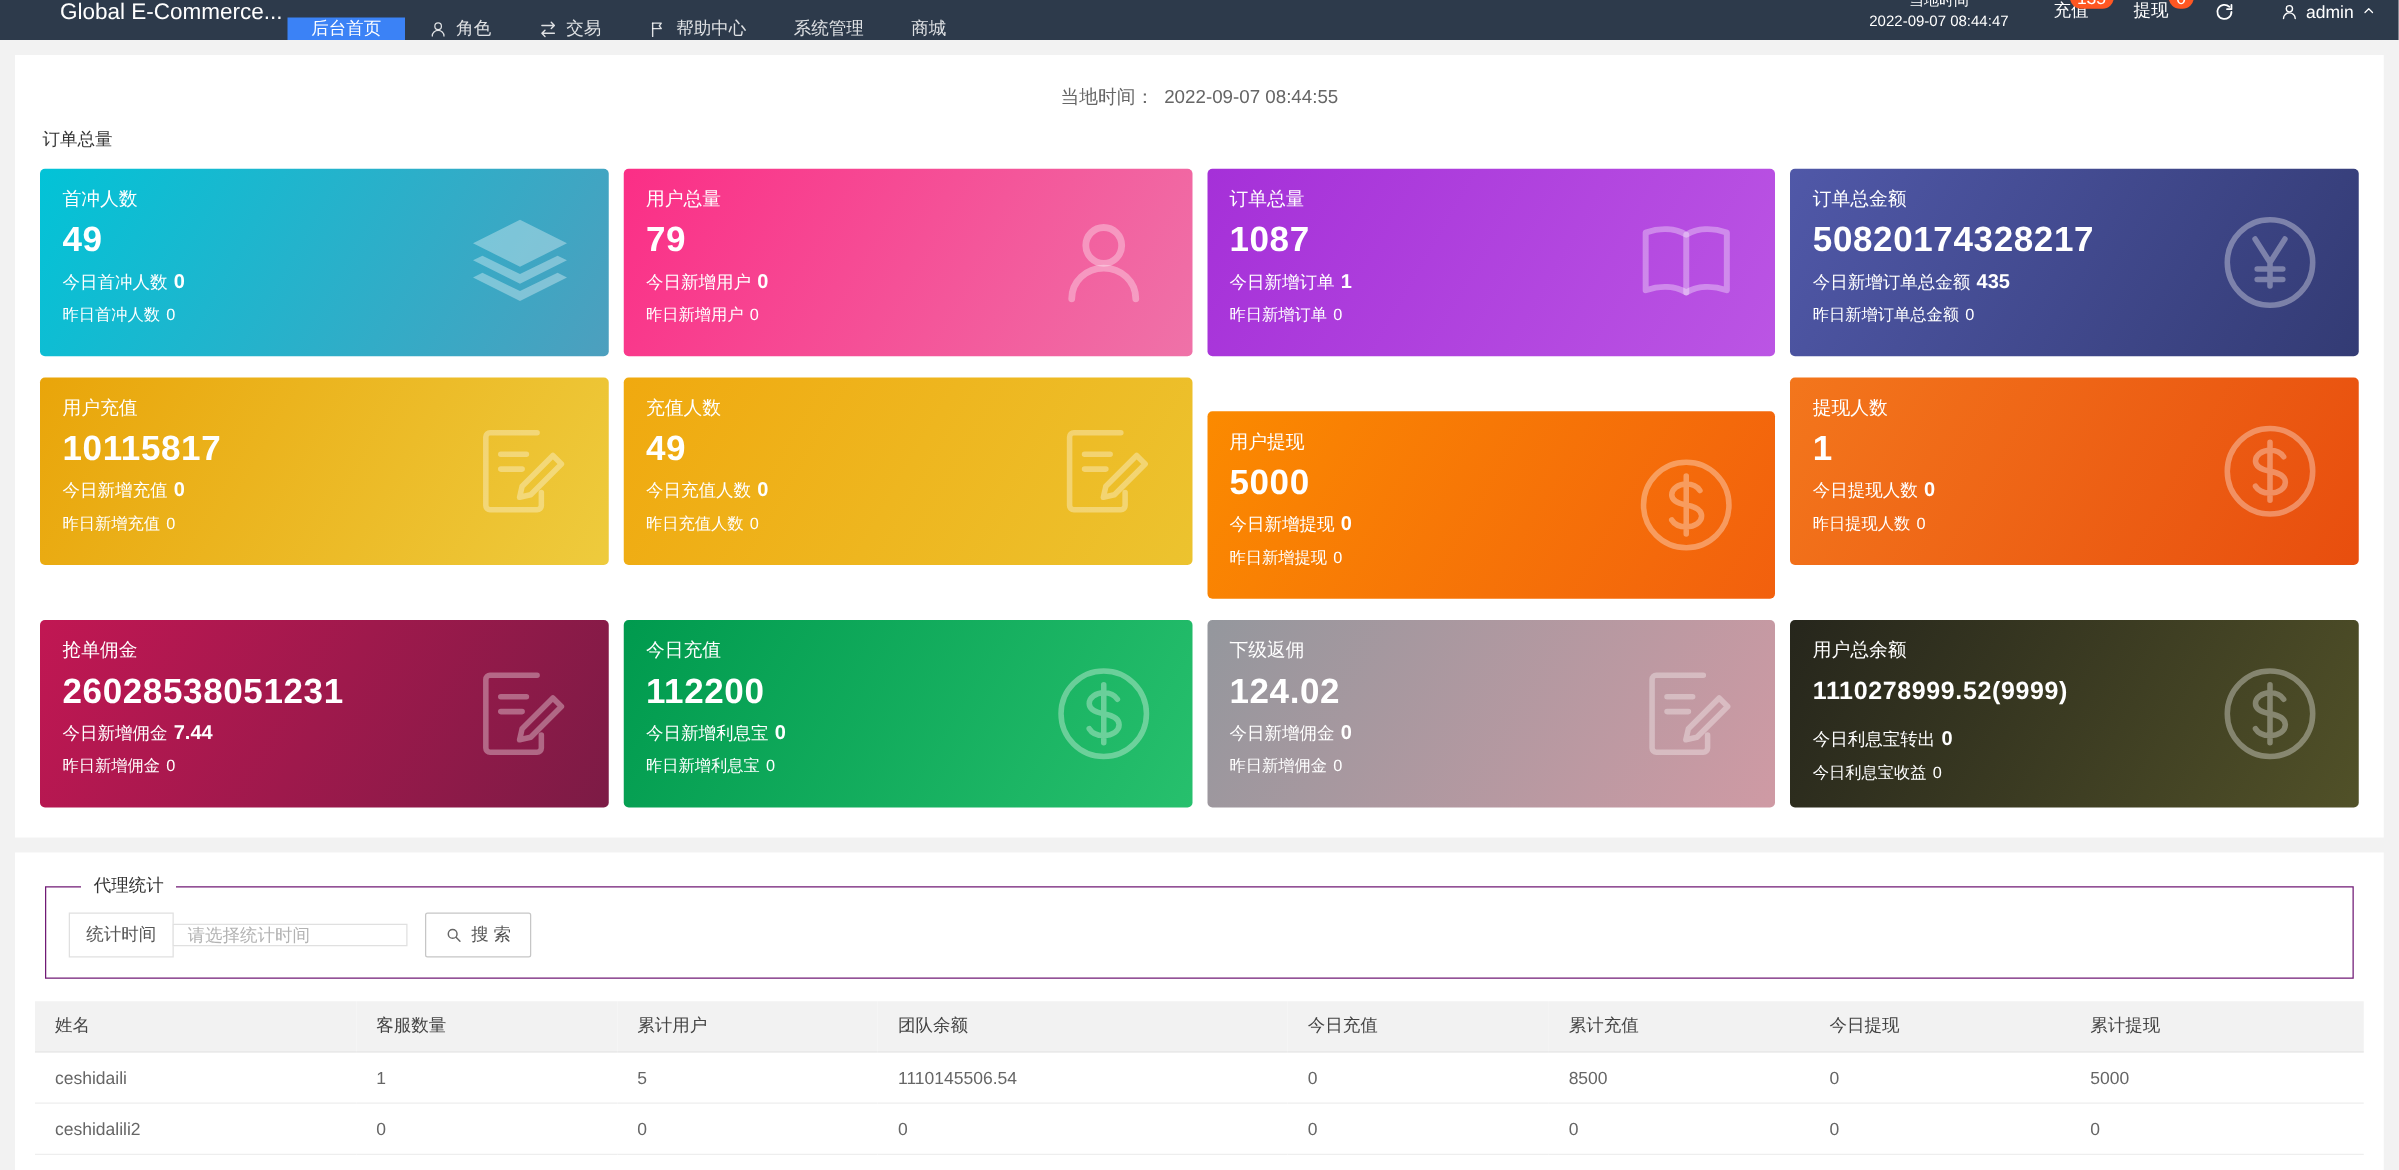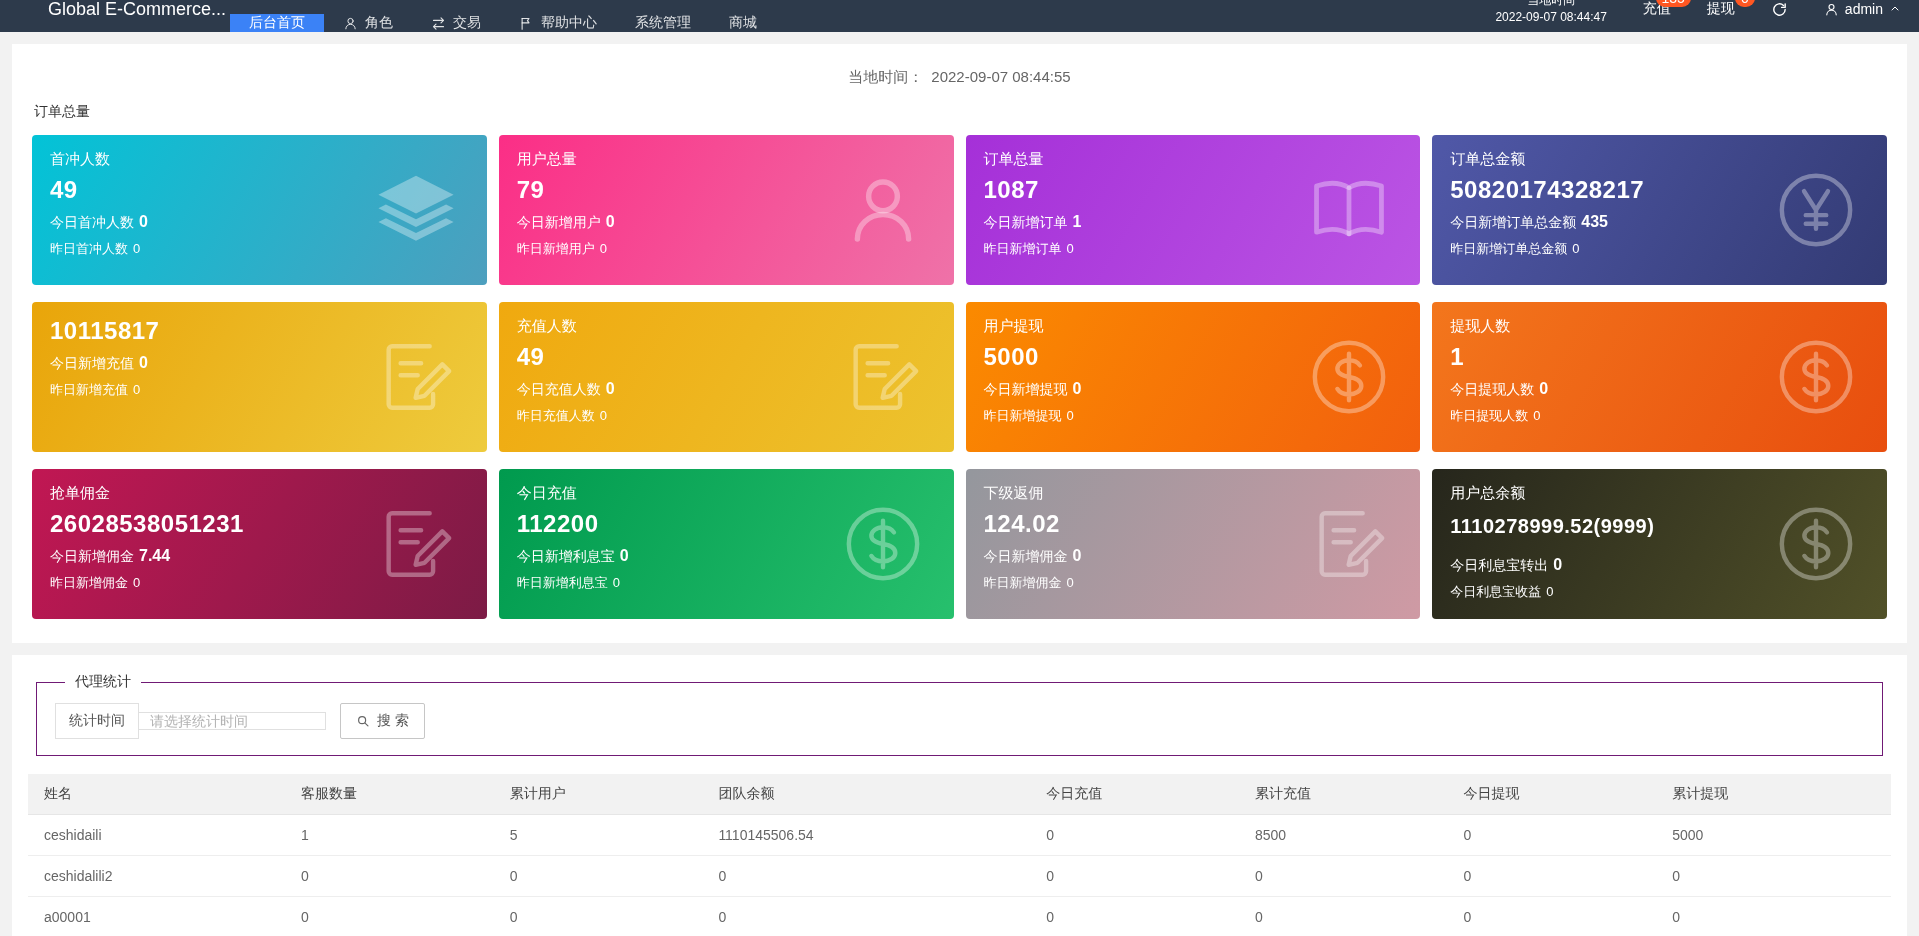--- a/index.html
+++ b/index.html
@@ -29,21 +29,21 @@
   .panel { background:#fff; margin:12px 12px 0; }
   .panel1 { padding:18px 20px 24px; }
   .time-row { text-align:center; color:#666; font-size:15px; padding:6px 0 16px; }
   .time-row .t-label { margin-right:8px; }
   .section-title { font-size:14px; color:#333; margin:0 2px 14px; }
 
   
   .cards { display:grid; grid-template-columns:repeat(4,1fr); gap:17px 12px; }
   .card { position:relative; border-radius:4px; color:#fff; padding:15px 18px; height:150px; overflow:hidden; }
   .card-title { font-size:15px; margin-bottom:7px; }
-  .card-value { font-size:24px; font-weight:bold; letter-spacing:.5px; margin-bottom:9px; }
+  .card-value { font-size:28px; font-weight:bold; letter-spacing:.5px; margin-bottom:9px; }
   .card:nth-child(12) .card-value { font-size:20px; padding:5px 0 9px; }
   .card-line { font-size:14px; margin-bottom:8px; }
   .card-line .line-val { font-weight:bold; font-size:16px; margin-left:5px; }
   .card-line.l2 { font-size:13px; margin-bottom:0; }
   .card-line.l2 .line-val { font-weight:normal; font-size:13px; }
   .card-icon { position:absolute; right:30px; top:50%; transform:translateY(-50%);
     width:82px; height:82px; color:rgba(255,255,255,.34); }
   .card-icon svg { width:100%; height:100%; display:block; }
 
   
@@ -203,20 +203,21 @@
       <div class="card-line l2"><span>昨日新增订单总金额</span><span class="line-val">0</span></div>
       <span class="card-icon">
           <svg viewBox="0 0 24 24" fill="none" stroke="currentColor" stroke-width="1.3" stroke-linecap="round" stroke-linejoin="round">
             <circle cx="12" cy="12" r="10"></circle>
             <path d="M8.5 6.5 12 12l3.5-5.5M12 12v5.5M9 13.5h6M9 16h6"></path>
           </svg>
         </span>
     </div>
 
     <div class="card" style="background: linear-gradient(120deg, rgb(233, 165, 10), rgb(238, 203, 61));">
+      <div class="card-title">用户充值</div>
       <div class="card-value">10115817</div>
       <div class="card-line"><span>今日新增充值</span><span class="line-val">0</span></div>
       <div class="card-line l2"><span>昨日新增充值</span><span class="line-val">0</span></div>
       <span class="card-icon">
           <svg viewBox="0 0 24 24" fill="none" stroke="currentColor" stroke-width="1.3" stroke-linecap="round" stroke-linejoin="round">
             <path d="M16 3H5a1 1 0 0 0-1 1v16a1 1 0 0 0 1 1h11a1 1 0 0 0 1-1v-3"></path>
             <path d="M7.5 8h6M7.5 11.5h5"></path>
             <path d="m12.5 15.5 7.2-7.2 2 2-7.2 7.2-2.6.6.6-2.6z"></path>
           </svg>
         </span>
@@ -229,21 +230,21 @@
       <div class="card-line l2"><span>昨日充值人数</span><span class="line-val">0</span></div>
       <span class="card-icon">
           <svg viewBox="0 0 24 24" fill="none" stroke="currentColor" stroke-width="1.3" stroke-linecap="round" stroke-linejoin="round">
             <path d="M16 3H5a1 1 0 0 0-1 1v16a1 1 0 0 0 1 1h11a1 1 0 0 0 1-1v-3"></path>
             <path d="M7.5 8h6M7.5 11.5h5"></path>
             <path d="m12.5 15.5 7.2-7.2 2 2-7.2 7.2-2.6.6.6-2.6z"></path>
           </svg>
         </span>
     </div>
 
-    <div class="card" style="background: linear-gradient(120deg, rgb(251, 138, 0), rgb(242, 96, 14));">
+    <div class="card" style="background: linear-gradient(120deg, rgb(251, 138, 0), rgb(242, 96, 14)); margin-top: 27px;">
       <div class="card-title">用户提现</div>
       <div class="card-value">5000</div>
       <div class="card-line"><span>今日新增提现</span><span class="line-val">0</span></div>
       <div class="card-line l2"><span>昨日新增提现</span><span class="line-val">0</span></div>
       <span class="card-icon">
           <svg viewBox="0 0 24 24" fill="none" stroke="currentColor" stroke-width="1.3" stroke-linecap="round" stroke-linejoin="round">
             <circle cx="12" cy="12" r="10"></circle>
             <path d="M15.2 8.6c-.6-.9-1.8-1.5-3.2-1.5-1.9 0-3.4 1.1-3.4 2.5s1.3 2 3.4 2.4c2.3.4 3.6 1.1 3.6 2.6 0 1.4-1.6 2.5-3.6 2.5-1.5 0-2.8-.6-3.4-1.6M12 5.2v13.6"></path>
           </svg>
         </span>

